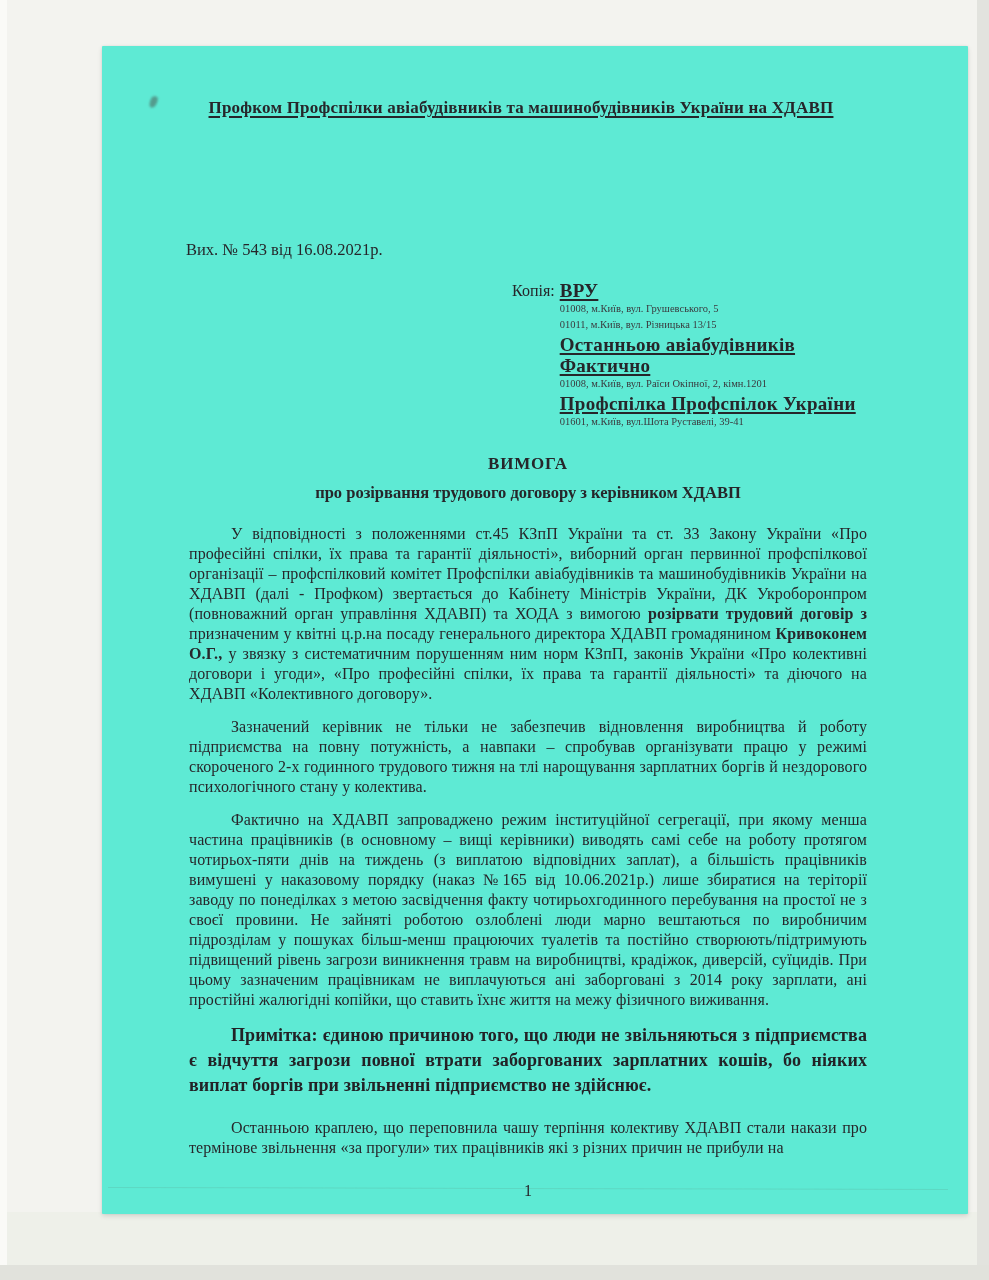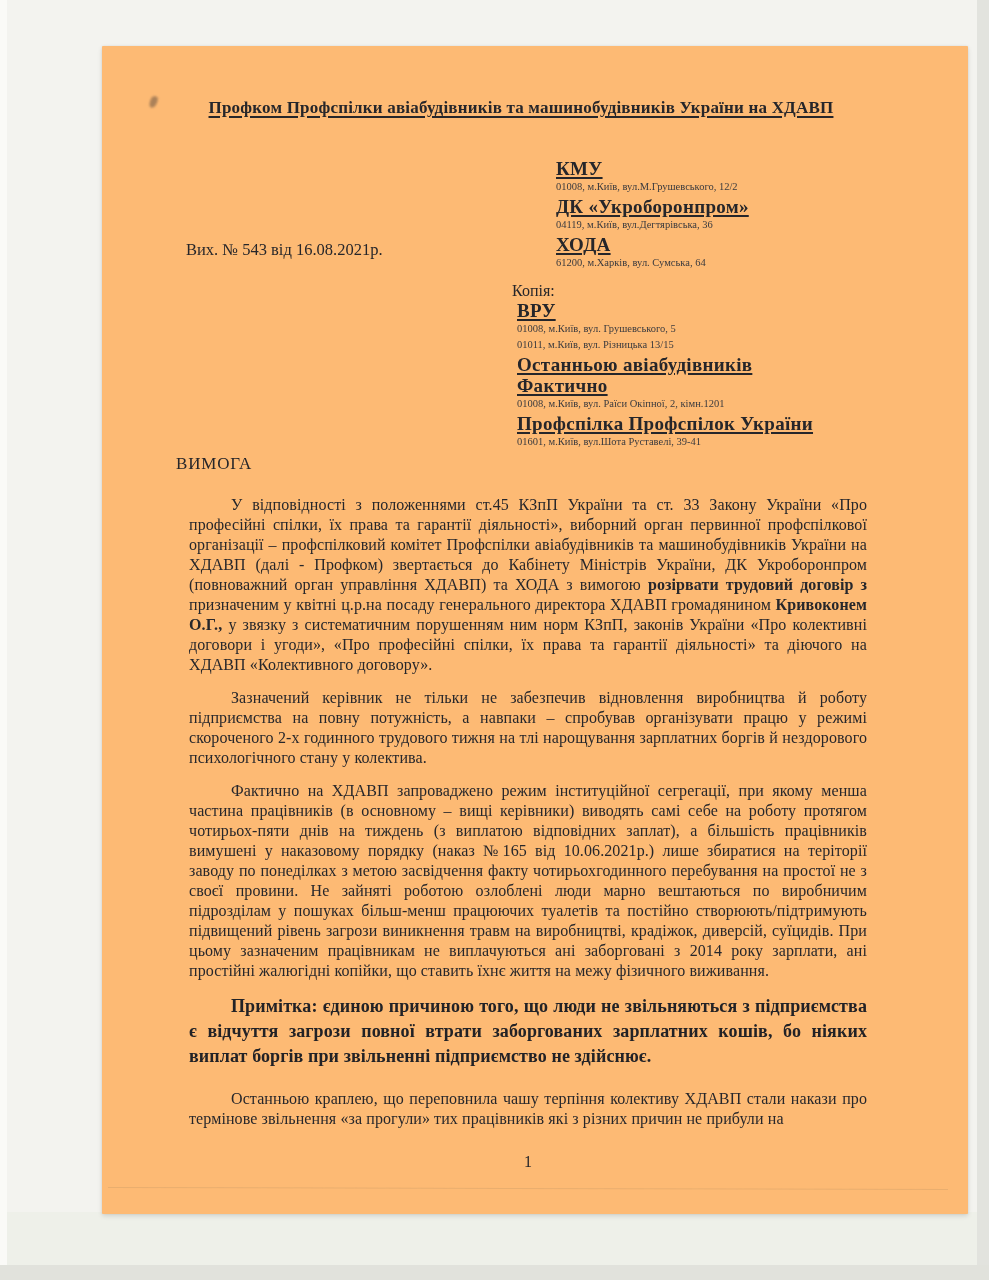--- a/index.html
+++ b/index.html
@@ -9,21 +9,21 @@
     font-family:"Liberation Serif","DejaVu Serif",serif;
     color:#26262a;
   }
   .strip-right{position:absolute;top:0;right:0;width:12px;height:1280px;background:#e2e3de;}
   .strip-bottom{position:absolute;left:0;bottom:0;width:989px;height:15px;background:#e1e2dc;}
   .strip-left{position:absolute;top:0;left:0;width:7px;height:1280px;background:#fafaf7;}
   .lower-sheet{position:absolute;left:7px;top:1212px;width:970px;height:53px;background:#eef0e9;}
 
   .page{
     position:absolute;left:102px;top:46px;width:866px;height:1168px;
-    background:#fdba74;border-radius:1px;
+    background:#5eead4;border-radius:1px;
     box-shadow:0 0 2px rgba(0,0,0,.08),0 2px 5px rgba(0,0,0,.12);
   }
   .smudge{position:absolute;left:48px;top:50px;width:7px;height:12px;background:rgba(70,60,55,.45);
     border-radius:50% 40% 60% 50%;filter:blur(1px);transform:rotate(18deg);}
   .crease{position:absolute;left:6px;top:1142px;width:840px;height:1px;
     background:rgba(90,90,78,.12);transform:rotate(.15deg);}
 
   .header-title{
     position:absolute;top:52px;left:0;width:100%;text-align:center;
     transform:translateX(-14px);
@@ -35,26 +35,26 @@
   .recipient{margin-bottom:2px;}
   .r-name{
     font-weight:bold;font-size:19px;line-height:21px;letter-spacing:.3px;
     text-decoration:underline;text-underline-offset:2px;text-decoration-thickness:1.5px;
     white-space:nowrap;
   }
   .r-addr{font-size:10.5px;line-height:13px;color:#3a3a3e;margin:1px 0 3px 0;white-space:nowrap;}
 
   .ref-line{position:absolute;left:84px;top:194px;font-size:16.5px;white-space:nowrap;}
 
-  .copy-block{position:absolute;left:410px;top:234px;display:flex;align-items:flex-start;flex-direction:column;}
+  .copy-block{position:absolute;left:410px;top:234px;display:flex;align-items:flex-start;}
   .copy-label{font-size:16px;padding-top:2px;white-space:nowrap;}
   .copy-list{margin-left:5px;}
 
   .main{position:absolute;left:74px;top:408px;width:704px;}
-  .doc-title{text-align:left;font-weight:normal;font-size:17px;letter-spacing:.8px;}
+  .doc-title{text-align:center;font-weight:bold;font-size:17px;letter-spacing:.8px;}
   .doc-subtitle{text-align:center;font-weight:bold;font-size:16.5px;margin-top:9px;}
   .paras{margin-top:21px;}
   .para{
     margin:13px;font-size:16px;line-height:20px;text-align:justify;
     text-indent:42px;letter-spacing:.1px;color:#27272b;
   }
   .para .b{font-weight:bold;}
   .para.note{font-weight:bold;font-size:18px;line-height:25px;color:#222226;}
   .para.gap{margin-top:20px;}
   .page-number{text-align:center;font-size:16px;margin-top:24px;}
@@ -65,34 +65,20 @@
 <div class="strip-left"></div>
 <div class="lower-sheet"></div>
 <div class="strip-right"></div>
 <div class="strip-bottom"></div>
 
 <div class="page">
   <div class="smudge"></div>
 
   <div class="header-title">Профком Профспілки авіабудівників та машинобудівників України на ХДАВП</div>
 
-  <div class="recipients">
-      <div class="recipient">
-        <div class="r-name">КМУ</div>
-        <div class="r-addr">01008, м.Київ, вул.М.Грушевського, 12/2</div>
-      </div>
-      <div class="recipient">
-        <div class="r-name">ДК «Укроборонпром»</div>
-        <div class="r-addr">04119, м.Київ, вул.Дегтярівська, 36</div>
-      </div>
-      <div class="recipient">
-        <div class="r-name">ХОДА</div>
-        <div class="r-addr">61200, м.Харків, вул. Сумська, 64</div>
-      </div>
-    </div>
 
   <div class="ref-line">Вих. № 543 від 16.08.2021р.</div>
 
   <div class="copy-block">
     <div class="copy-label">Копія:</div>
     <div class="recipients copy-list" style="position:static;">
         <div class="recipient">
           <div class="r-name">ВРУ</div>
           <div class="r-addr">01008, м.Київ, вул. Грушевського, 5</div>
         </div>
@@ -106,20 +92,21 @@
         </div>
         <div class="recipient">
           <div class="r-name">Профспілка Профспілок України</div>
           <div class="r-addr">01601, м.Київ, вул.Шота Руставелі, 39-41</div>
         </div>
       </div>
   </div>
 
   <div class="main">
     <div class="doc-title">ВИМОГА</div>
+    <div class="doc-subtitle">про розірвання трудового договору з керівником ХДАВП</div>
     <div class="paras">
         <p class="para"><span>У відповідності з положеннями ст.45 КЗпП України та ст. 33 Закону України «Про професійні спілки, їх права та гарантії діяльності», виборний орган первинної профспілкової організації – профспілковий комітет Профспілки авіабудівників та машинобудівників України на ХДАВП (далі - Профком) звертається до Кабінету Міністрів України, ДК Укроборонпром (повноважний орган управління ХДАВП) та ХОДА з вимогою </span><span class="b">розірвати трудовий договір з </span><span>призначеним у квітні ц.р.на посаду генерального директора ХДАВП громадянином </span><span class="b">Кривоконем О.Г.,</span><span> у звязку з систематичним порушенням ним норм КЗпП, законів України «Про колективні договори і угоди», «Про професійні спілки, їх права та гарантії діяльності» та діючого на ХДАВП «Колективного договору».</span></p>
         <p class="para"><span>Зазначений керівник не тільки не забезпечив відновлення виробництва й роботу підприємства на повну потужність, а навпаки – спробував організувати працю у режимі скороченого 2-х годинного трудового тижня на тлі нарощування зарплатних боргів й нездорового психологічного стану у колектива.</span></p>
         <p class="para"><span>Фактично на ХДАВП запроваджено режим інституційної сегрегації, при якому менша частина працівників (в основному – вищі керівники) виводять самі себе на роботу протягом чотирьох-пяти днів на тиждень (з виплатою відповідних заплат), а більшість працівників вимушені у наказовому порядку (наказ №165 від 10.06.2021р.) лише збиратися на теріторії заводу по понеділках з метою засвідчення факту чотирьохгодинного перебування на простої не з своєї провини. Не зайняті роботою озлоблені люди марно вештаються по виробничим підрозділам у пошуках більш-менш працюючих туалетів та постійно створюють/підтримують підвищений рівень загрози виникнення травм на виробництві, крадіжок, диверсій, суїцидів. При цьому зазначеним працівникам не виплачуються ані заборговані з 2014 року зарплати, ані простійні жалюгідні копійки, що ставить їхнє життя на межу фізичного виживання.</span></p>
         <p class="para note"><span class="b">Примітка: єдиною причиною того, що люди не звільняються з підприємства є відчуття загрози повної втрати заборгованих зарплатних кошів, бо ніяких виплат боргів при звільненні підприємство не здійснює.</span></p>
         <p class="para gap"><span>Останньою краплею, що переповнила чашу терпіння колективу ХДАВП стали накази про термінове звільнення «за прогули» тих працівників які з різних причин не прибули на</span></p>
       </div>
     <div class="page-number">1</div>
   </div>
 

